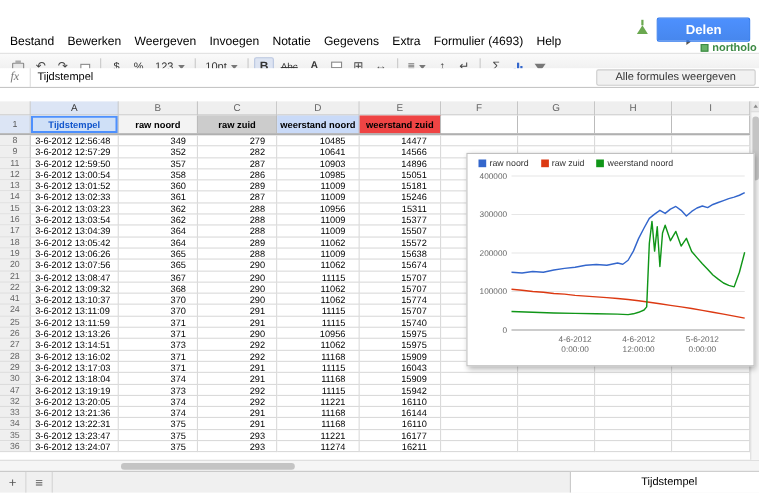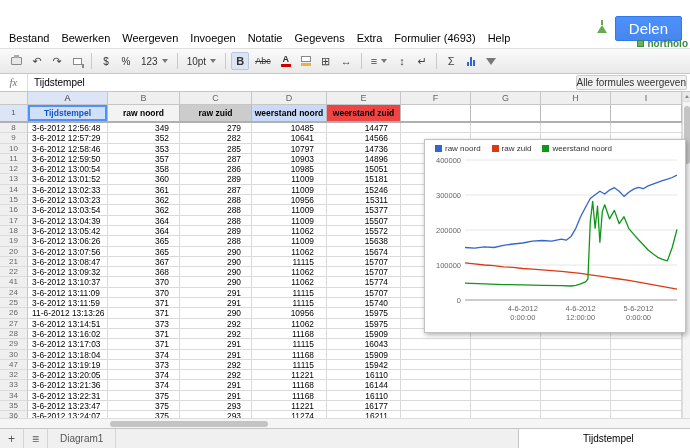--- a/index.html
+++ b/index.html
@@ -12,21 +12,21 @@
   .title-left{position:absolute;left:8px;top:5px;display:flex;align-items:center;gap:7px}
   .doc-title{font-size:15px;white-space:nowrap}
   .star{color:#a8a8a8;font-size:13px;line-height:13px}
   .i-folder{width:12px;height:8px;background:#9a9a9a;border-radius:1px;position:relative;display:inline-block}
   .i-folder:before{content:"";position:absolute;top:-2px;left:0;width:5px;height:2px;background:#9a9a9a;border-radius:1px 1px 0 0}
   .user-label{position:absolute;right:8px;top:4px;font-size:11px;display:flex;align-items:center;white-space:nowrap}
   .share-area{position:absolute;right:8px;top:16px;display:flex;align-items:center;gap:8px;z-index:30}
   .i-flask{position:relative;width:0;height:0;border-left:5px solid transparent;border-right:5px solid transparent;border-bottom:8px solid #6aa84f;display:inline-block}
   .i-flask:before{content:"";position:absolute;left:-1px;top:-5px;width:2px;height:5px;background:#6aa84f}
   .share-btn{background:linear-gradient(#4d90fe,#4787ed);border:1px solid #3079ed;color:#fff;
-    font-weight:normal;font-size:15px;padding:3px 13px;border-radius:2px;font-family:inherit;cursor:pointer}
+    font-weight:bold;font-size:12px;padding:3px 25px;border-radius:2px;font-family:inherit;cursor:pointer}
   .viewer-chip{position:absolute;top:38px;right:2px;display:flex;align-items:center;gap:3px;
     font-size:10px;font-weight:bold;color:#3d8a45;z-index:30;white-space:nowrap}
   .chip-sq{width:7px;height:7px;background:#66b366;border:1px solid #3d8a45;display:inline-block}
 
   
   .menubar{position:absolute;top:28px;left:0;width:100%;height:20px;display:flex;align-items:center;padding-left:3px}
   .menus{display:flex;align-items:flex-start;white-space:nowrap}
   .menu-item{padding:0 6px;font-size:11px;cursor:default}
   .menu-right{margin-left:auto;display:flex;align-items:center;gap:14px;padding-right:62px;white-space:nowrap}
   .last-edit{color:#b5b5b5;font-size:10.5px}
@@ -53,25 +53,25 @@
   .i-fill{width:10px;height:6px;border:1px solid #888;background:#fff;position:relative;display:inline-block;margin-bottom:4px}
   .i-fill:after{content:"";position:absolute;left:-1px;bottom:-5px;width:10px;height:3px;background:#e8b33a}
   .i-chart{display:inline-flex;align-items:flex-end;gap:1px;height:10px}
   .i-chart i{display:block;width:2px;background:#3366cc}
   .i-chart i:nth-child(1){height:4px}
   .i-chart i:nth-child(2){height:9px}
   .i-chart i:nth-child(3){height:6px}
   .i-funnel{width:0;height:0;border-left:5px solid transparent;border-right:5px solid transparent;border-top:7px solid #777;display:inline-block}
 
   
-  .formulabar{position:absolute;top:74px;left:0;width:100%;height:18px;background:#fff;border-bottom:1px solid #c6c6c6;display:flex;align-items:center}
+  .formulabar{position:absolute;top:62px;left:0;width:100%;height:18px;background:#fff;border-bottom:1px solid #c6c6c6;display:flex;align-items:center}
   .fx{width:28px;height:100%;text-align:center;font-family:"Liberation Serif",serif;font-style:italic;
     color:#777;font-size:11px;line-height:17px;border-right:1px solid #ddd}
   .fvalue{flex:1;padding-left:6px;font-size:10px}
-  .show-formulas{font-size:10px;color:#333;background:#f1f1f1;border:1px solid #ccc;border-radius:2px;padding:1px 0;margin-right:3px;white-space:nowrap;cursor:pointer}
+  .show-formulas{font-size:10px;color:#333;background:#f1f1f1;border:1px solid #ccc;border-radius:2px;padding:1px 17px;margin-right:3px;white-space:nowrap;cursor:pointer}
 
   
   .grid{position:absolute;top:92px;left:0;width:690px;height:336px;background:#fff;overflow:hidden}
   .c-gut{width:28px}.c-a{width:80px}.c-b{width:72px}.c-c{width:72px}.c-d{width:75px}
   .c-e{width:74px}.c-f{width:70px}.c-g{width:70px}.c-h{width:70px}.c-i{width:71px}
   .colheads{position:absolute;top:0;left:0;height:13px;display:flex}
   .corner{width:28px;height:13px;background:#efefef;border-right:1px solid #c6c6c6;border-bottom:1px solid #c6c6c6}
   .colh{height:13px;line-height:12px;text-align:center;font-size:9px;color:#666;background:#efefef;
     border-right:1px solid #c6c6c6;border-bottom:1px solid #c6c6c6}
   .colh-sel{background:#dce5f5;color:#333}
@@ -247,32 +247,20 @@
           <div class="cell c-b ar">352</div>
           <div class="cell c-c ar">282</div>
           <div class="cell c-d ar2">10641</div>
           <div class="cell c-e ar2">14566</div>
           <div class="cell c-f"></div>
           <div class="cell c-g"></div>
           <div class="cell c-h"></div>
           <div class="cell c-i"></div>
         </div>
         <div class="grow">
-          <div class="gut c-gut">10</div>
-          <div class="cell c-a al">3-6-2012 12:58:46</div>
-          <div class="cell c-b ar">353</div>
-          <div class="cell c-c ar">285</div>
-          <div class="cell c-d ar2">10797</div>
-          <div class="cell c-e ar2">14736</div>
-          <div class="cell c-f"></div>
-          <div class="cell c-g"></div>
-          <div class="cell c-h"></div>
-          <div class="cell c-i"></div>
-        </div>
-        <div class="grow">
           <div class="gut c-gut">11</div>
           <div class="cell c-a al">3-6-2012 12:59:50</div>
           <div class="cell c-b ar">357</div>
           <div class="cell c-c ar">287</div>
           <div class="cell c-d ar2">10903</div>
           <div class="cell c-e ar2">14896</div>
           <div class="cell c-f"></div>
           <div class="cell c-g"></div>
           <div class="cell c-h"></div>
           <div class="cell c-i"></div>
@@ -440,21 +428,21 @@
           <div class="cell c-c ar">291</div>
           <div class="cell c-d ar2">11115</div>
           <div class="cell c-e ar2">15740</div>
           <div class="cell c-f"></div>
           <div class="cell c-g"></div>
           <div class="cell c-h"></div>
           <div class="cell c-i"></div>
         </div>
         <div class="grow">
           <div class="gut c-gut">26</div>
-          <div class="cell c-a al">11-6-2012 13:13:26</div>
+          <div class="cell c-a al">3-6-2012 13:13:26</div>
           <div class="cell c-b ar">371</div>
           <div class="cell c-c ar">290</div>
           <div class="cell c-d ar2">10956</div>
           <div class="cell c-e ar2">15975</div>
           <div class="cell c-f"></div>
           <div class="cell c-g"></div>
           <div class="cell c-h"></div>
           <div class="cell c-i"></div>
         </div>
         <div class="grow">
@@ -623,19 +611,16 @@
         <span class="lg-item">
           <span class="lg-sw" style="background: rgb(16, 150, 24);"></span>
           <span>weerstand noord</span>
         </span>
       </div>
   </div>
 
   <div class="bottombar">
     <div class="bb-btn">+</div>
     <div class="bb-btn">≡</div>
-    <div class="tab">
-      <span>Diagram1</span>
-    </div>
     <div class="bb-status">Tijdstempel</div>
   </div>
 
 </div>
 
 </body></html>

